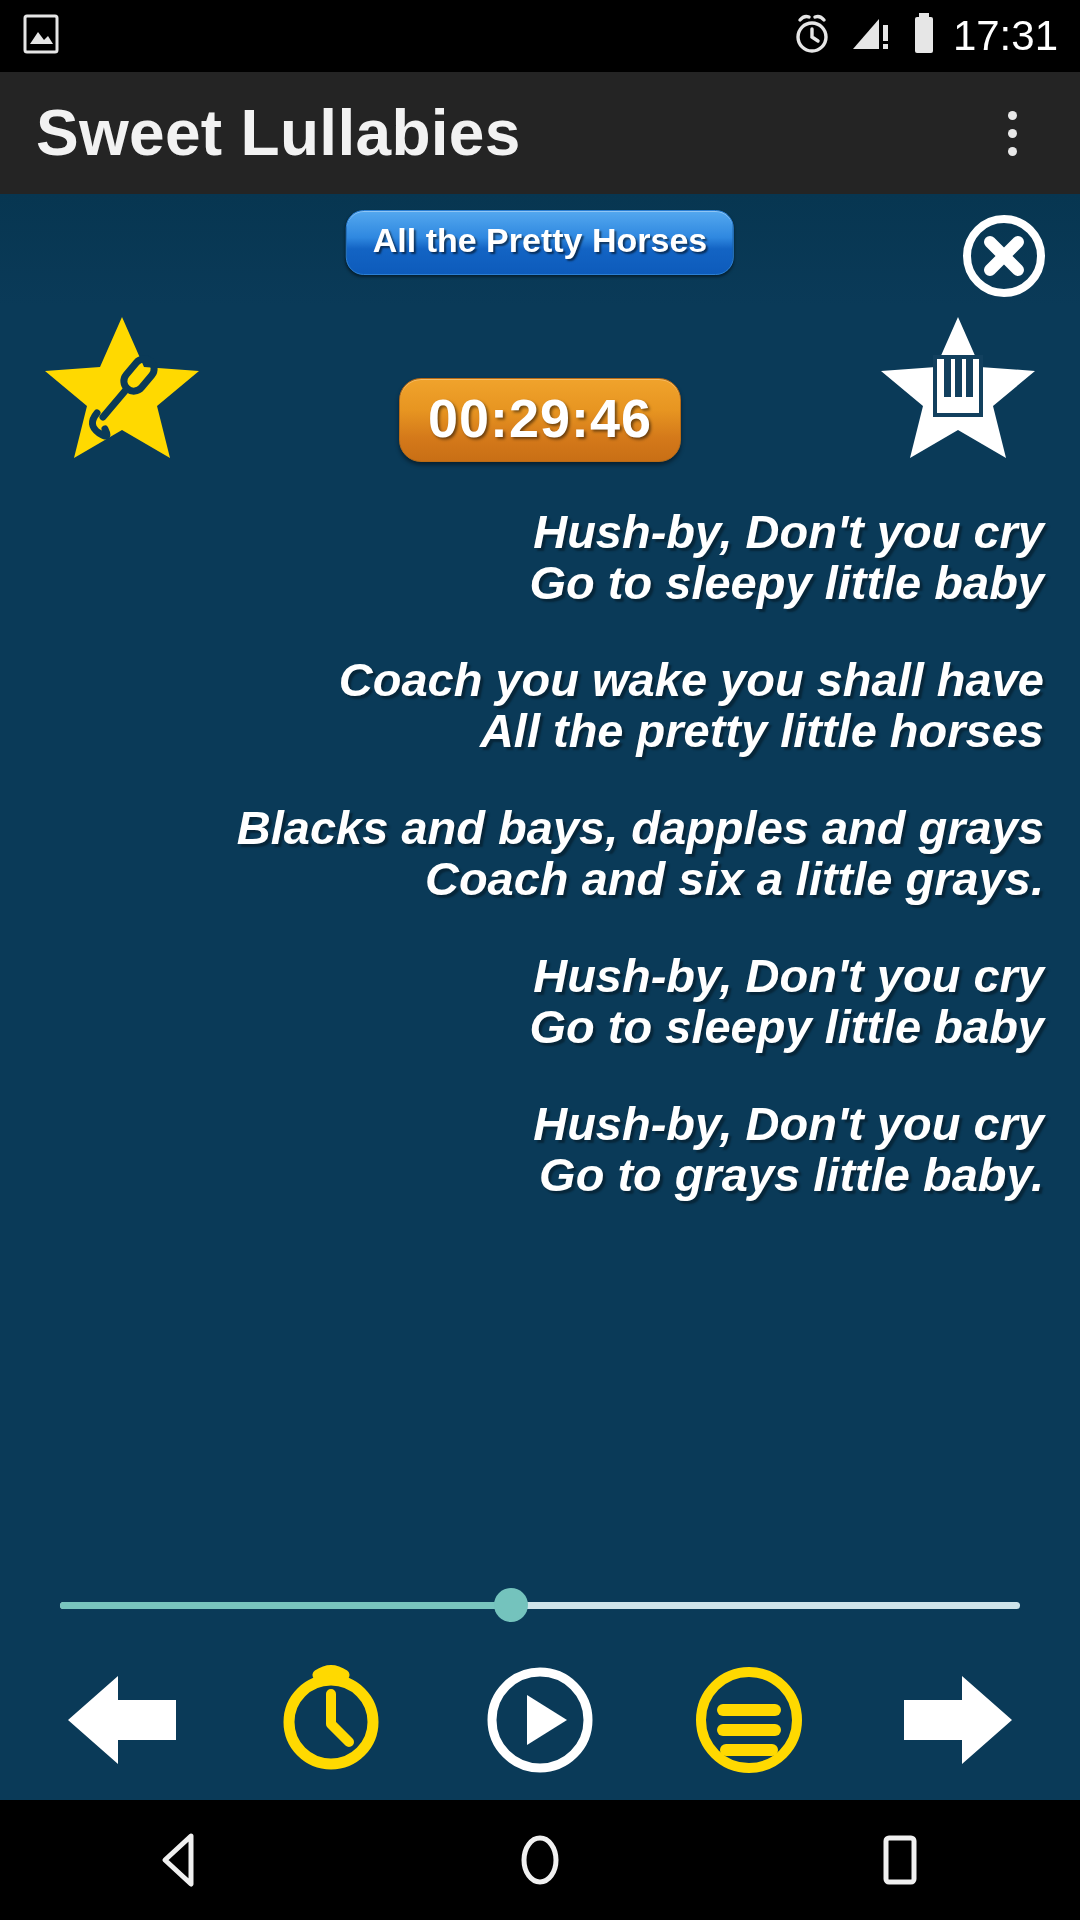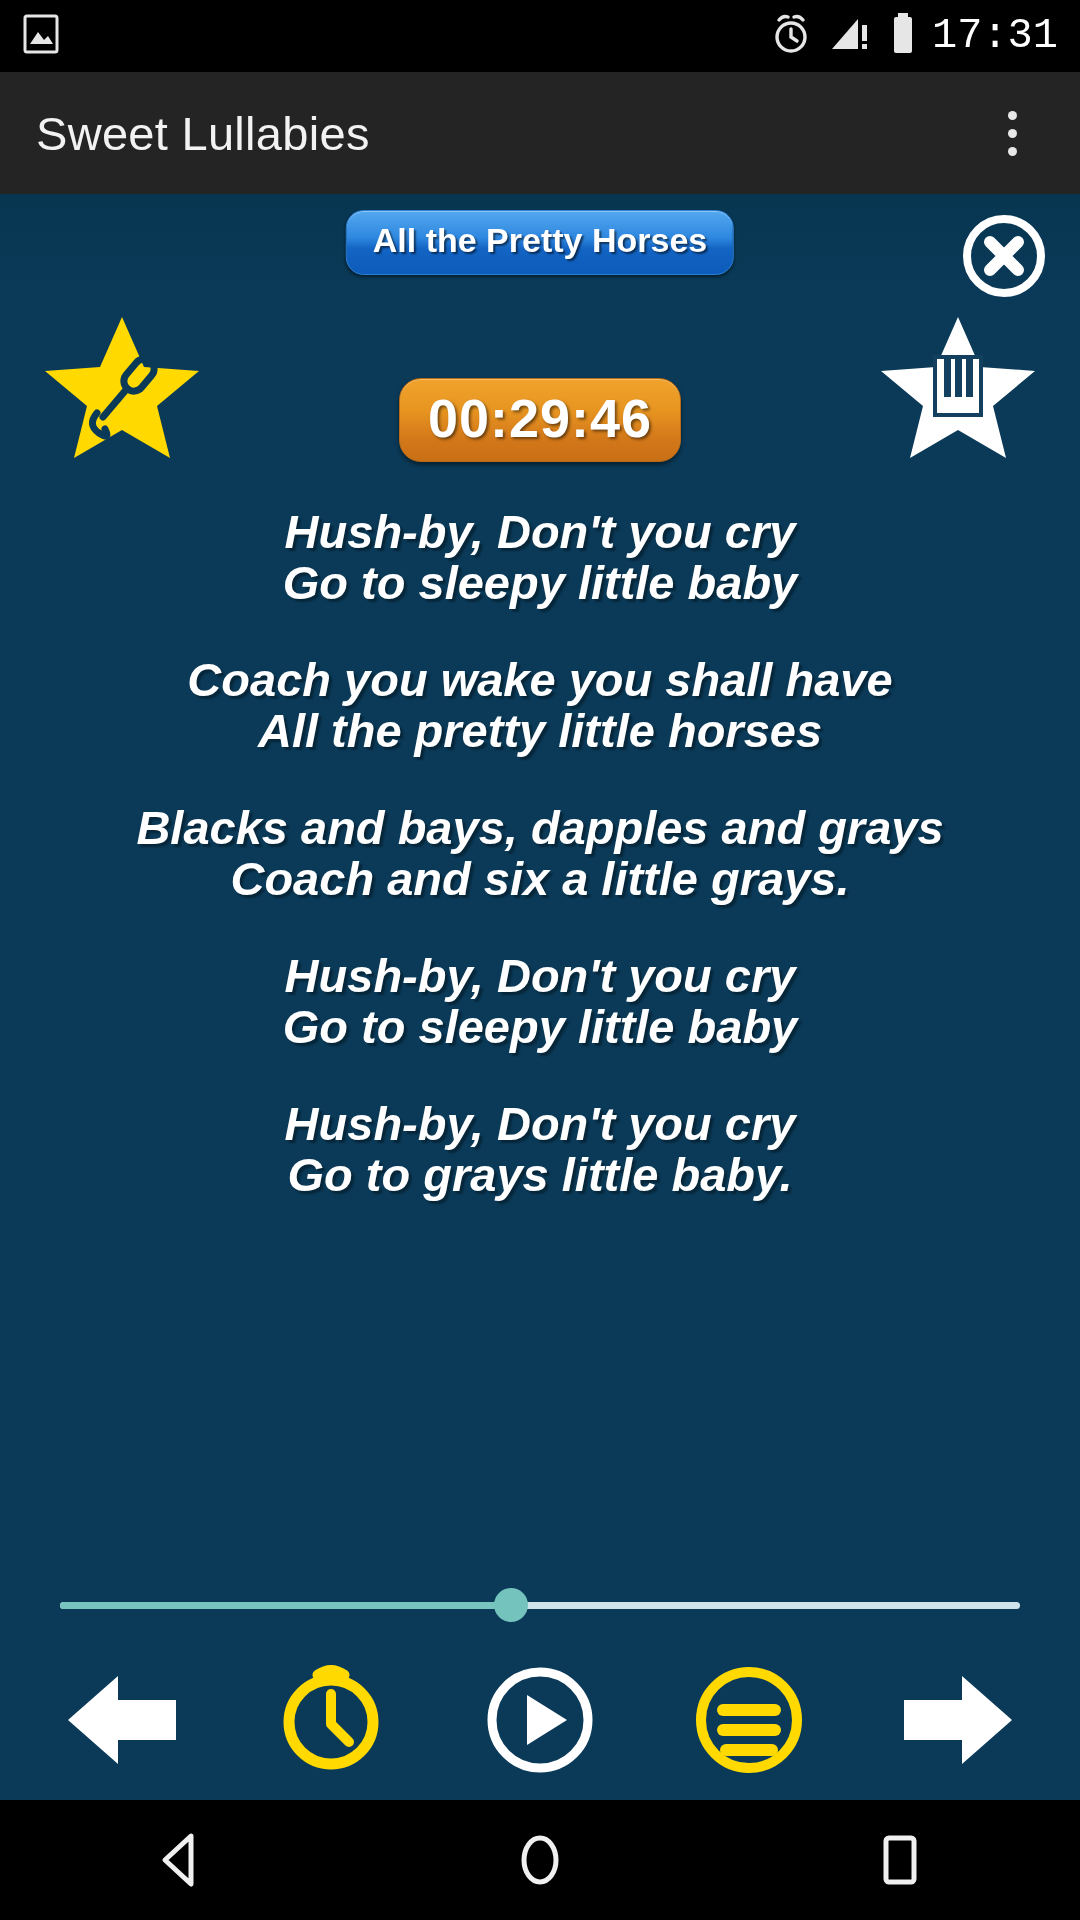--- a/index.html
+++ b/index.html
@@ -13,30 +13,30 @@
 
   
   .statusbar {
     height:72px; background:#000; flex:0 0 72px;
     display:flex; align-items:center; padding:0 22px;
   }
   .sb-left { display:flex; align-items:center; gap:14px; }
   .sb-right { margin-left:auto; display:flex; align-items:center; gap:16px; }
   .sb-clock-text {
     color:#fff; font-size:42px; letter-spacing:0px;
-    font-family:Liberation Mono, monospace; font-weight:400;
+    font-family:Liberation Sans, sans-serif; font-weight:400;
   }
 
   
   .appbar {
     height:122px; flex:0 0 122px; background:#242424;
     display:flex; align-items:center; padding:0 36px;
   }
   .app-title {
-    color:#f2f2f2; font-size:47px; font-weight:400;
+    color:#f2f2f2; font-size:64px; font-weight:700;
     font-family:"Liberation Sans", sans-serif;
     letter-spacing:0.3px;
   }
   .overflow-btn {
     margin-left:auto; width:64px; height:80px;
     display:flex; flex-direction:column; align-items:center; justify-content:center; gap:9px;
   }
   .overflow-btn i { width:9px; height:9px; border-radius:50%; background:#e8e8e8; display:block; }
 
   
@@ -81,22 +81,22 @@
     box-shadow:0 3px 4px rgba(0,0,0,.45), inset 0 1px 0 rgba(255,255,255,.3);
     color:#fff; font-size:54px; font-weight:bold;
     font-family:"Liberation Sans", sans-serif;
     text-shadow:2px 2px 3px rgba(0,0,0,.5);
     letter-spacing:1px;
   }
 
   
   .lyrics {
     flex:1 1 auto;
-    padding:44px 8px 0;
-    text-align:center;
+    padding:44px 36px 0;
+    text-align:right;
     overflow:hidden;
   }
   .lyric-line {
     color:#fff;
     font-size:47px;
     font-weight:bold;
     font-style:italic;
     line-height:1.085;
     font-family:"Liberation Sans", sans-serif;
     text-shadow:3px 3px 2px rgba(0,0,0,.35);

